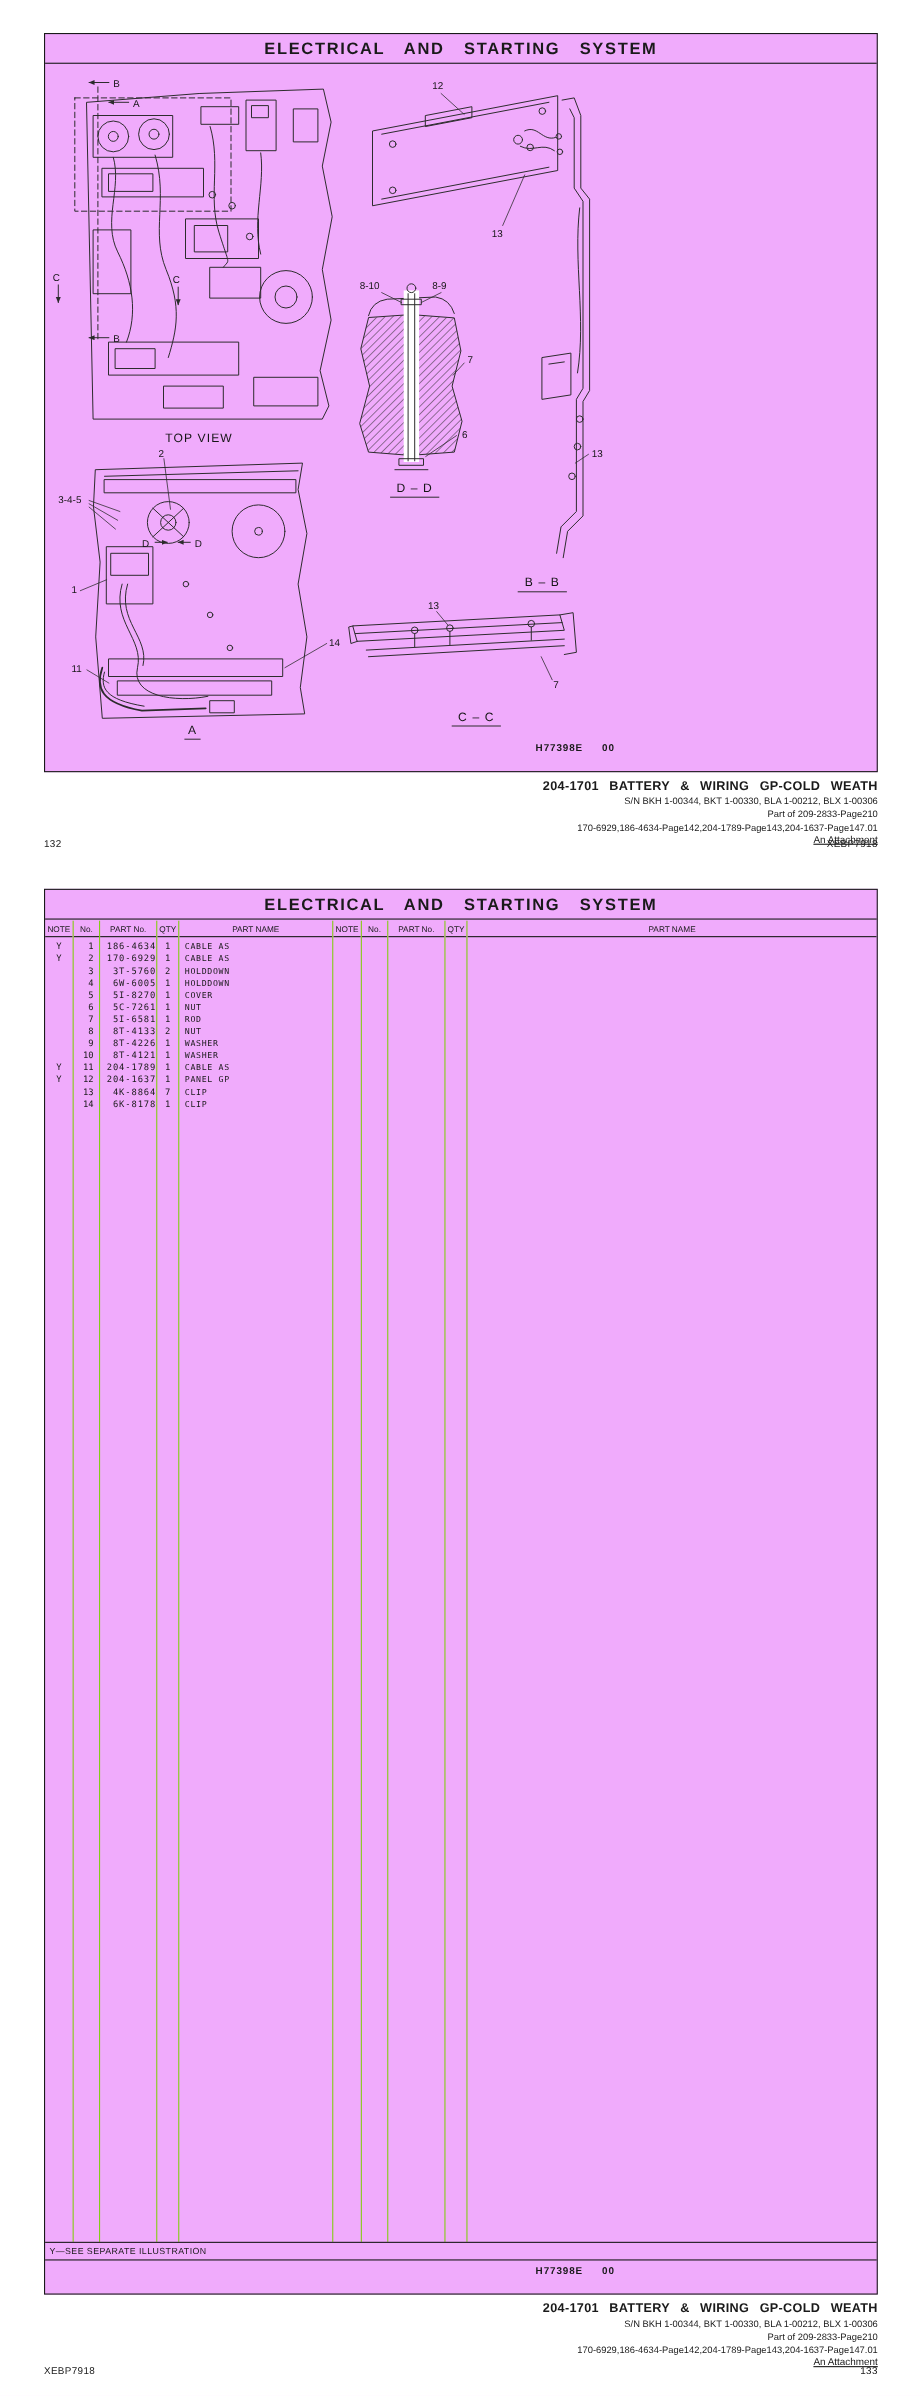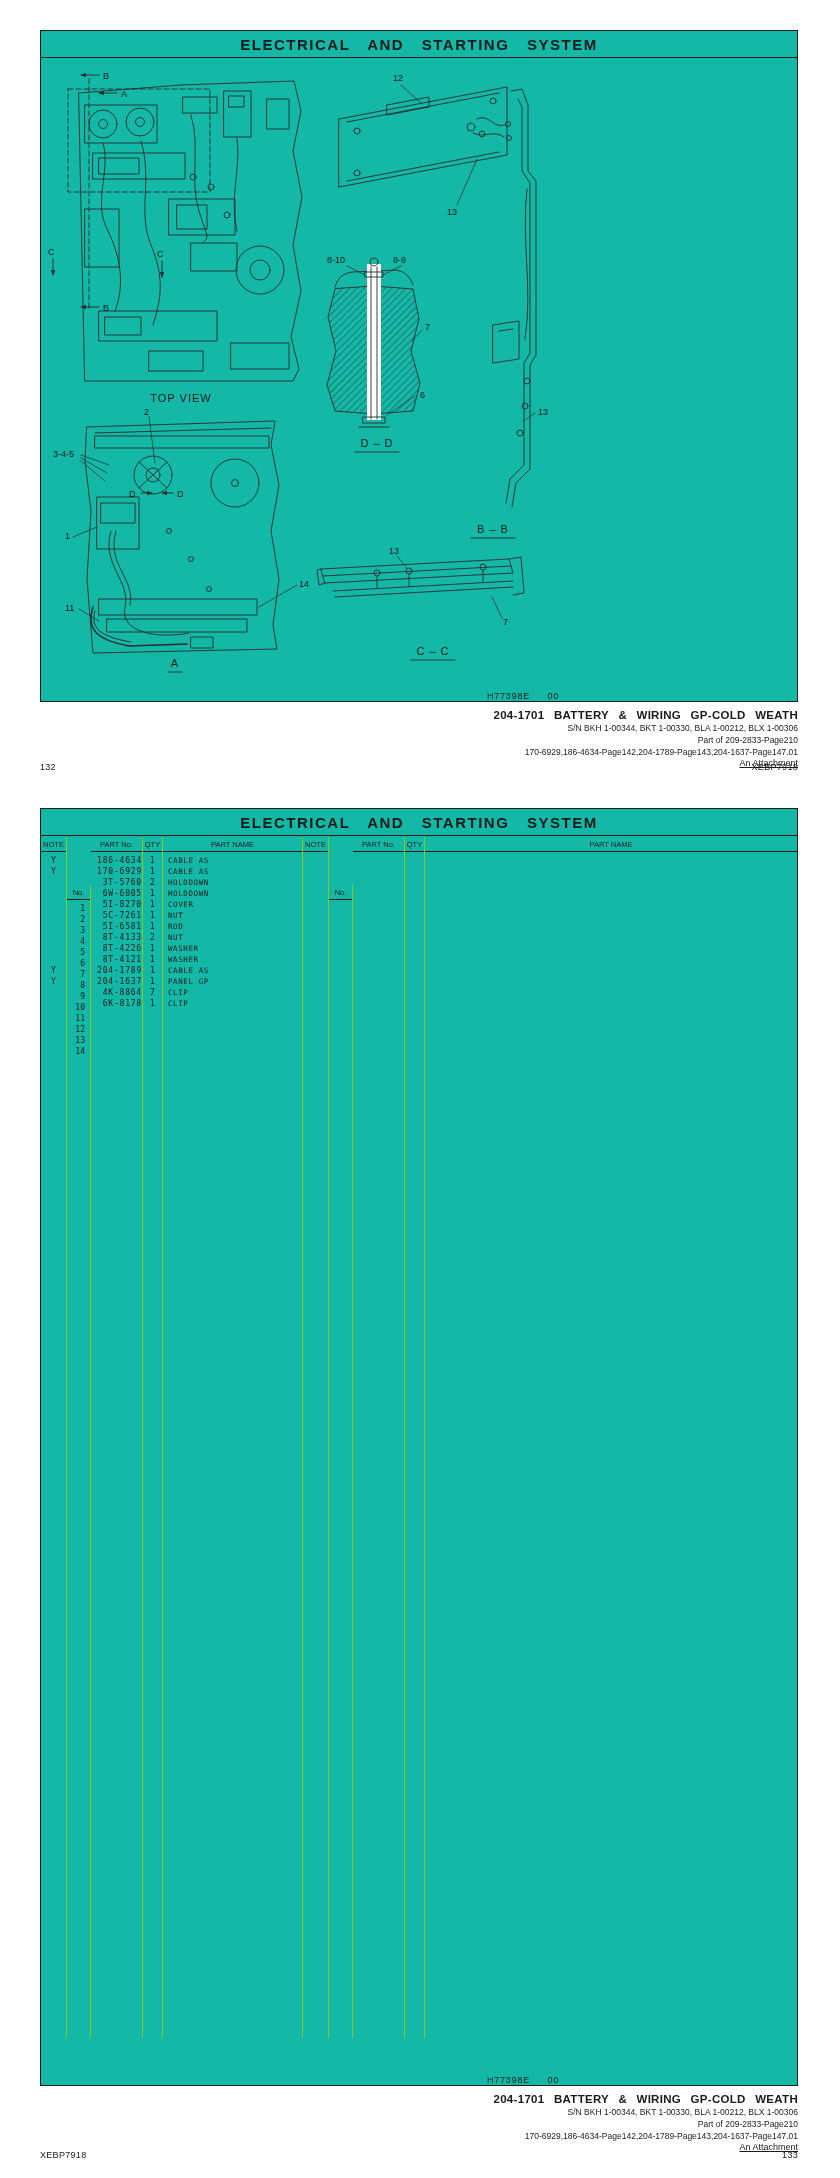--- a/index.html
+++ b/index.html
@@ -8,21 +8,21 @@
     position: relative;
     height: 2178px;
     font-family: "Liberation Sans", sans-serif;
     color: #1a1a1a;
   }
   .page {
     position: absolute;
     left: 40px;
     width: 758px;
     border: 1.5px solid #1a1a1a;
-    background: #14b8a6;
+    background: #f0abfc;
   }
   .page1 { top: 30px;  height: 672px; }
   .page2 { top: 808px; height: 1278px; }
   .page-title {
     height: 27px;
     line-height: 27px;
     text-align: center;
     font-size: 15px;
     font-weight: bold;
     letter-spacing: 1.5px;
@@ -38,24 +38,25 @@
   svg .sec { font-size: 11px; letter-spacing: 1px; }
   svg .ldr { stroke-width: 0.7; }
   svg .dash { stroke-dasharray: 5 3; }
   svg .thick { stroke-width: 1.6; }
   svg .arrowhead { fill: #2b2b2b; stroke: none; }
   svg .hatched { fill: url(#hatch); }
   svg .whitefill { fill: #ffffff; stroke: none; }
   .doc-ref {
     position: absolute;
     right: 238px;
-    bottom: 0;
+    bottom: 16px;
     font-size: 9px;
     letter-spacing: 0.8px;
     white-space: nowrap;
+    font-weight: bold;
   }
   .doc-ref span + span { margin-left: 14px; }
   .caption { position: absolute; left: 40px; width: 758px; text-align: right; line-height: 1.25; }
   .caption1 { top: 708px; }
   .caption2 { top: 2092px; }
   .caption .l1 { font-size: 11.5px; font-weight: bold; word-spacing: 6px; letter-spacing: 0.3px; }
   .caption .l2, .caption .l3, .caption .l4 { font-size: 8.5px; margin-top: 1px; }
   .caption .l5 { font-size: 9px; margin-top: 1px; text-decoration: underline; }
   .footrow {
     position: absolute;
@@ -71,21 +72,21 @@
   
   .table-wrap {
     position: absolute;
     left: 0; right: 0;
     top: 28px; bottom: 47px;
     display: flex;
   }
   .tcol { border-right: 1px solid #84cc16; display: flex; flex-direction: column; overflow: hidden; }
   .tcol:last-child { border-right: none; }
   .w-note { width: 26px; }
-  .w-no   { width: 24px; margin-top: 48px; }
+  .w-no   { width: 24px; }
   .w-part { width: 52px; }
   .w-qty  { width: 20px; }
   .w-name { width: 140px; }
   .w-name2 { flex: 1; }
   .thead {
     height: 15px;
     line-height: 15px;
     font-size: 7.5px;
     text-align: center;
     border-bottom: 1px solid #1a1a1a;
@@ -432,20 +433,21 @@
     <div class="tcol w-qty">
       <div class="thead">QTY</div>
       <div class="cells"></div>
     </div>
     <div class="tcol w-name2">
       <div class="thead">PART NAME</div>
       <div class="cells"></div>
     </div>
   </div>
 
+  <div class="footnote">Y—SEE SEPARATE ILLUSTRATION</div>
 
   <div class="doc-ref">
     <span>H77398E</span>
     <span>00</span>
   </div>
 </div>
 
 <div class="caption caption2">
   <div class="l1">204-1701 BATTERY &amp; WIRING GP-COLD WEATH</div>
   <div class="l2">S/N BKH 1-00344, BKT 1-00330, BLA 1-00212, BLX 1-00306</div>

